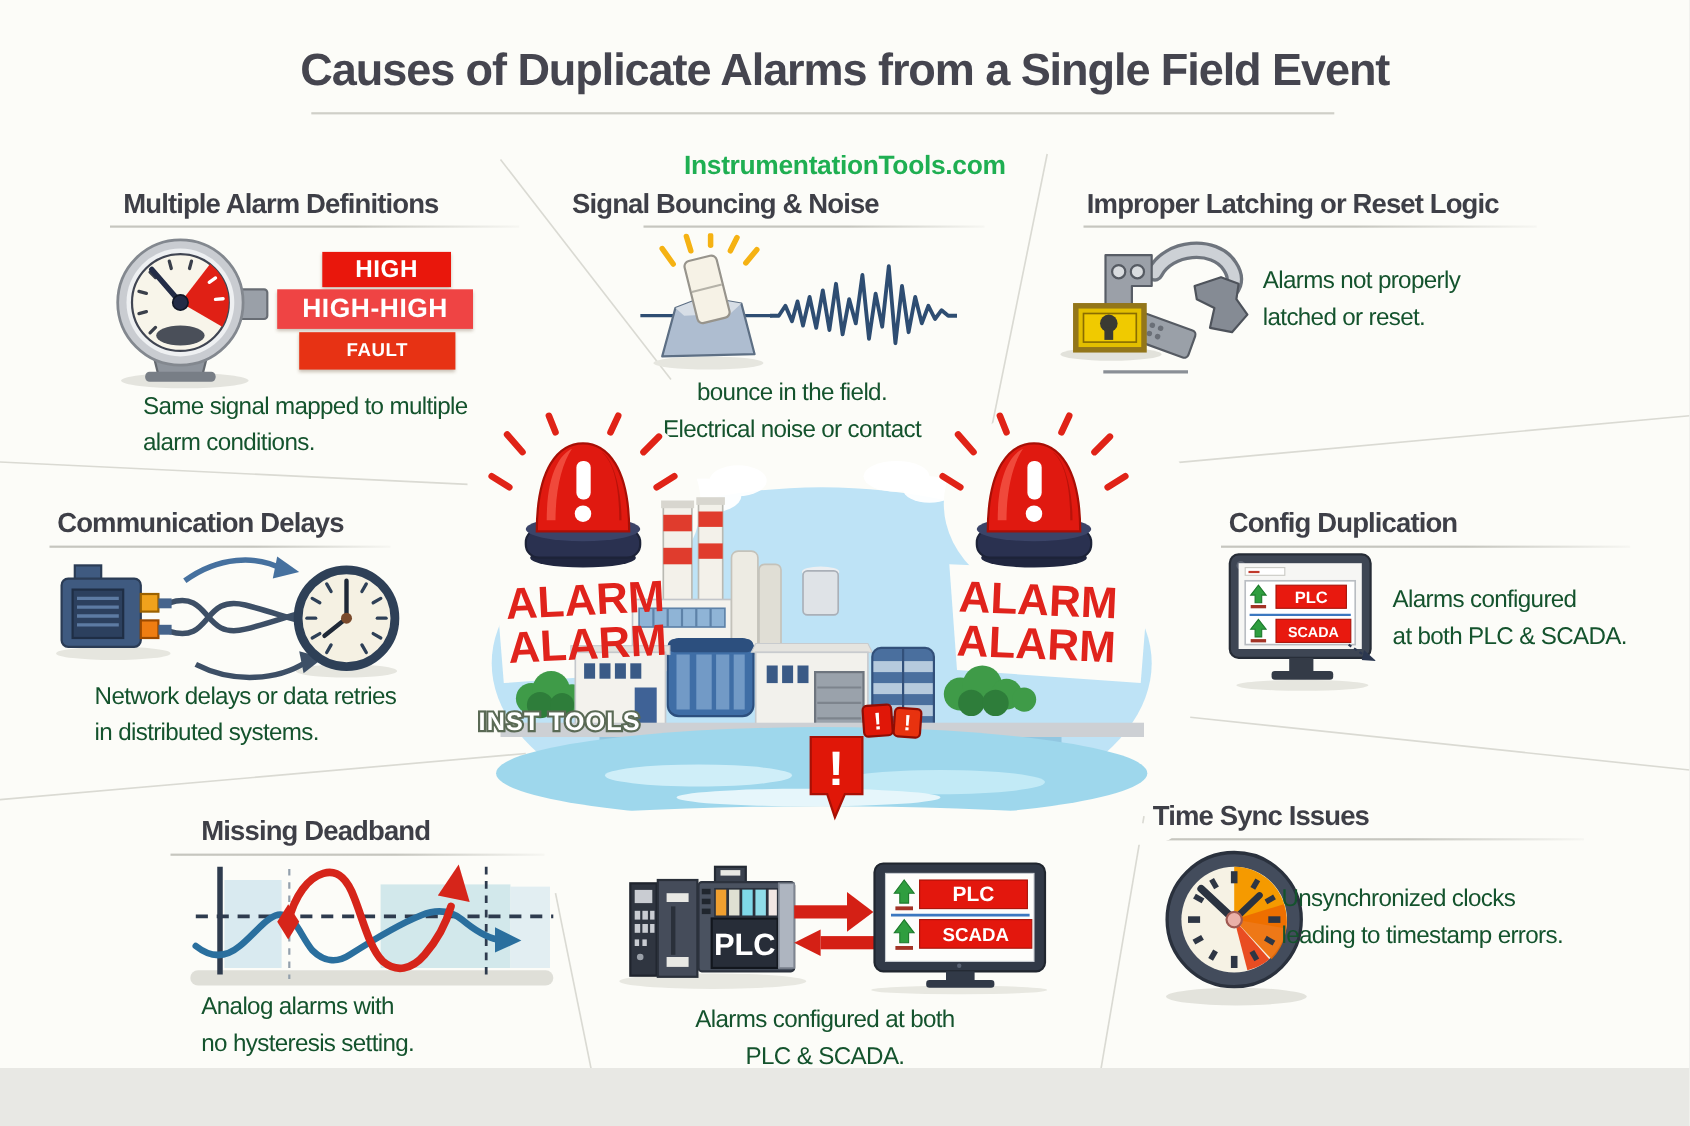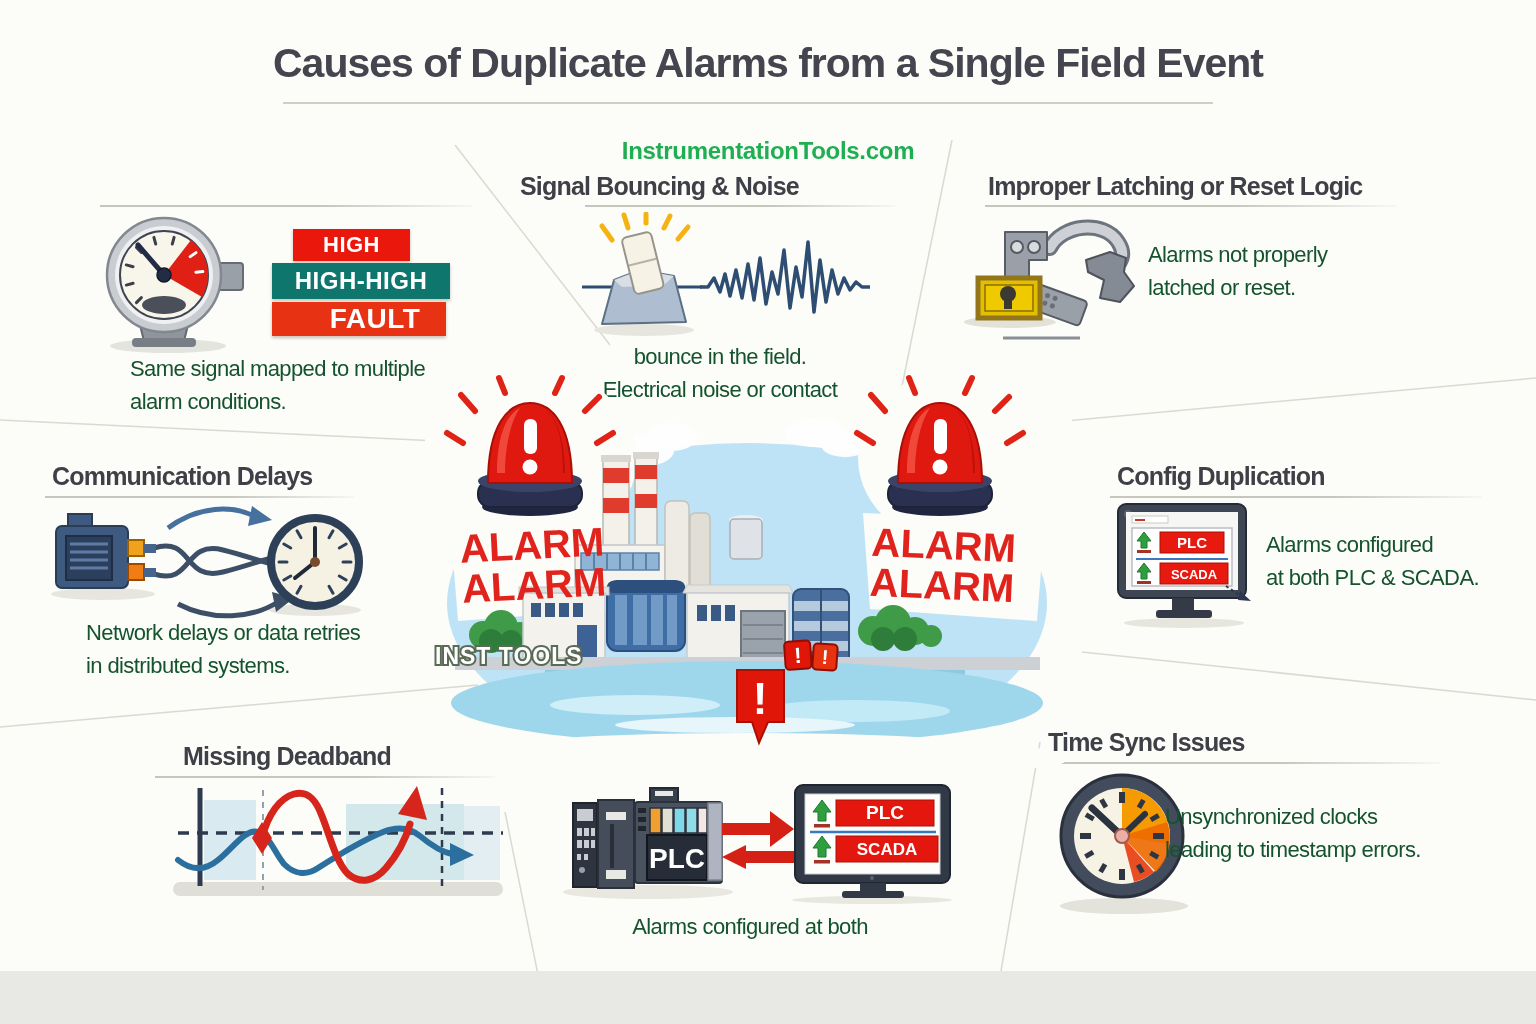--- a/index.html
+++ b/index.html
@@ -37,20 +37,21 @@
       <line x1="1040" y1="742" x2="992" y2="1024"></line>
       <line x1="1010" y1="426" x2="1536" y2="378"></line>
       <line x1="1082" y1="652" x2="1536" y2="700"></line>
     </g>
   </svg>
 
   <div class="title">Causes of Duplicate Alarms from a Single Field Event</div>
   <div class="title-rule"></div>
   <div class="subtitle">InstrumentationTools.com</div>
 
+  <div class="h" style="left:112px;top:172px;">Multiple Alarm Definitions</div>
   <div class="rule" style="left:100px;top:205px;width:372px;"></div>
 
   <svg class="abs" style="left:90px;top:205px;" width="158" height="150">
     <ellipse cx="78" cy="141" rx="58" ry="7" fill="#e4e4de"></ellipse>
     <rect x="126" y="58" width="27" height="27" rx="3" fill="#9aa0a8" stroke="#686d74" stroke-width="2"></rect>
     <polygon points="48,112 100,112 94,136 54,136" fill="#8f959d" stroke="#64696f" stroke-width="2"></polygon>
     <rect x="42" y="133" width="64" height="9" rx="4" fill="#787e86"></rect>
     <circle cx="74" cy="70" r="57" fill="#c9ccd1" stroke="#83888f" stroke-width="2.5"></circle>
     <circle cx="74" cy="70" r="49" fill="#eef0f2"></circle>
     <circle cx="74" cy="70" r="44" fill="#f8f5ea" stroke="#404552" stroke-width="2"></circle>
@@ -66,22 +67,22 @@
     <g stroke="#ffffff" stroke-width="3" stroke-linecap="round">
       <line x1="74" y1="31" x2="74" y2="38" transform="rotate(55 74 70)"></line>
       <line x1="74" y1="31" x2="74" y2="38" transform="rotate(85 74 70)"></line>
     </g>
     <ellipse cx="74" cy="100" rx="22" ry="9" fill="#4a4f59"></ellipse>
     <line x1="74" y1="70" x2="48" y2="40" stroke="#232c47" stroke-width="5" stroke-linecap="round"></line>
     <circle cx="74" cy="70" r="7" fill="#232c47" stroke="#111827" stroke-width="1.5"></circle>
   </svg>
 
   <div class="badge" style="left:293px;top:229px;width:117px;height:32px;font-size:22px;background:#e9170c;">HIGH</div>
-  <div class="badge" style="left:252px;top:263px;width:178px;height:36px;font-size:24px;background:#0f766e;margin-left:20px;">HIGH-HIGH</div>
-  <div class="badge" style="left:272px;top:302px;width:142px;height:34px;font-size:28px;background:#e73214;padding-left:32px;">FAULT</div>
+  <div class="badge" style="left:252px;top:263px;width:178px;height:36px;font-size:24px;background:#ef4444;">HIGH-HIGH</div>
+  <div class="badge" style="left:272px;top:302px;width:142px;height:34px;font-size:17px;background:#e73214;">FAULT</div>
 
   <div class="cap" style="left:130px;top:352px;">
     <div>Same signal mapped to multiple</div>
     <div>alarm conditions.</div>
   </div>
 
   <div class="h" style="left:520px;top:172px;width:400px;text-align:left;">Signal Bouncing &amp; Noise</div>
   <div class="rule" style="left:585px;top:205px;width:310px;"></div>
 
   <svg class="abs" style="left:582px;top:212px;" width="290" height="128">
@@ -235,20 +236,24 @@
     <line x1="284" y1="10" x2="284" y2="112" stroke="#2e3b4e" stroke-width="2.5" stroke-dasharray="7,6"></line>
     <path d="M20,82 C35,94 48,92 60,82 C75,70 88,50 100,54 C112,58 116,74 126,86 C136,96 148,98 160,90
              C185,74 205,62 225,54 C240,48 252,50 262,58 C274,68 284,74 294,76" fill="none" stroke="#2a6f9e" stroke-width="6" stroke-linecap="round"></path>
     <polygon points="292,65 316,77 292,88" fill="#2a6f9e"></polygon>
     <path d="M104,60 C110,36 122,20 136,16 C150,12 158,22 164,38 C172,58 178,84 190,96
              C202,106 216,104 228,90 C240,76 248,60 252,46" fill="none" stroke="#d6251a" stroke-width="7" stroke-linecap="round"></path>
     <polygon points="240,36 259,8 269,42" fill="#d6251a"></polygon>
     <polygon points="104,44 114,60 104,76 94,60" fill="#d6251a"></polygon>
   </svg>
 
+  <div class="cap" style="left:183px;top:898px;">
+    <div>Analog alarms with</div>
+    <div>no hysteresis setting.</div>
+  </div>
 
   <svg class="abs" style="left:558px;top:778px;" width="430" height="126">
     <ellipse cx="90" cy="114" rx="85" ry="7" fill="#e8e8e1"></ellipse>
     <ellipse cx="314" cy="122" rx="80" ry="4" fill="#e8e8e1"></ellipse>
 
     <rect x="15" y="25" width="24" height="84" fill="#2f3540" stroke="#1f242d" stroke-width="2"></rect>
     <g fill="#c9ccd2">
       <rect x="19" y="31" width="16" height="12"></rect>
       <rect x="19" y="50" width="5" height="8"></rect>
         <rect x="26" y="50" width="5" height="8"></rect>
@@ -307,20 +312,21 @@
     </g>
     <rect x="278" y="58" width="102" height="26" fill="#e3170d" stroke="#a81208" stroke-width="1"></rect>
     <text x="329" y="77" text-anchor="middle" font-size="17" font-weight="bold" fill="#ffffff">SCADA</text>
     <circle cx="314" cy="100" r="2" fill="#596273"></circle>
     <rect x="302" y="105" width="26" height="9" fill="#313947"></rect>
     <rect x="284" y="113" width="62" height="7" rx="3" fill="#313947"></rect>
   </svg>
 
   <div class="cap center" style="left:560px;top:910px;width:380px;">
     <div>Alarms configured at both</div>
+    <div>PLC &amp; SCADA.</div>
   </div>
 
   <div class="h" style="left:1048px;top:728px;">Time Sync Issues</div>
   <div class="rule" style="left:1040px;top:762px;width:400px;"></div>
 
   <svg class="abs" style="left:1046px;top:766px;" width="165" height="150">
     <ellipse cx="78" cy="140" rx="64" ry="8" fill="#e3e3dc"></ellipse>
     <circle cx="76" cy="70" r="61" fill="#434c5c" stroke="#2a313d" stroke-width="3"></circle>
     <circle cx="76" cy="70" r="48" fill="#f6f2e4"></circle>
     <path d="M76,70 L76,22 A48 48 0 0 1 123,78 Z" fill="#f59a00"></path>

